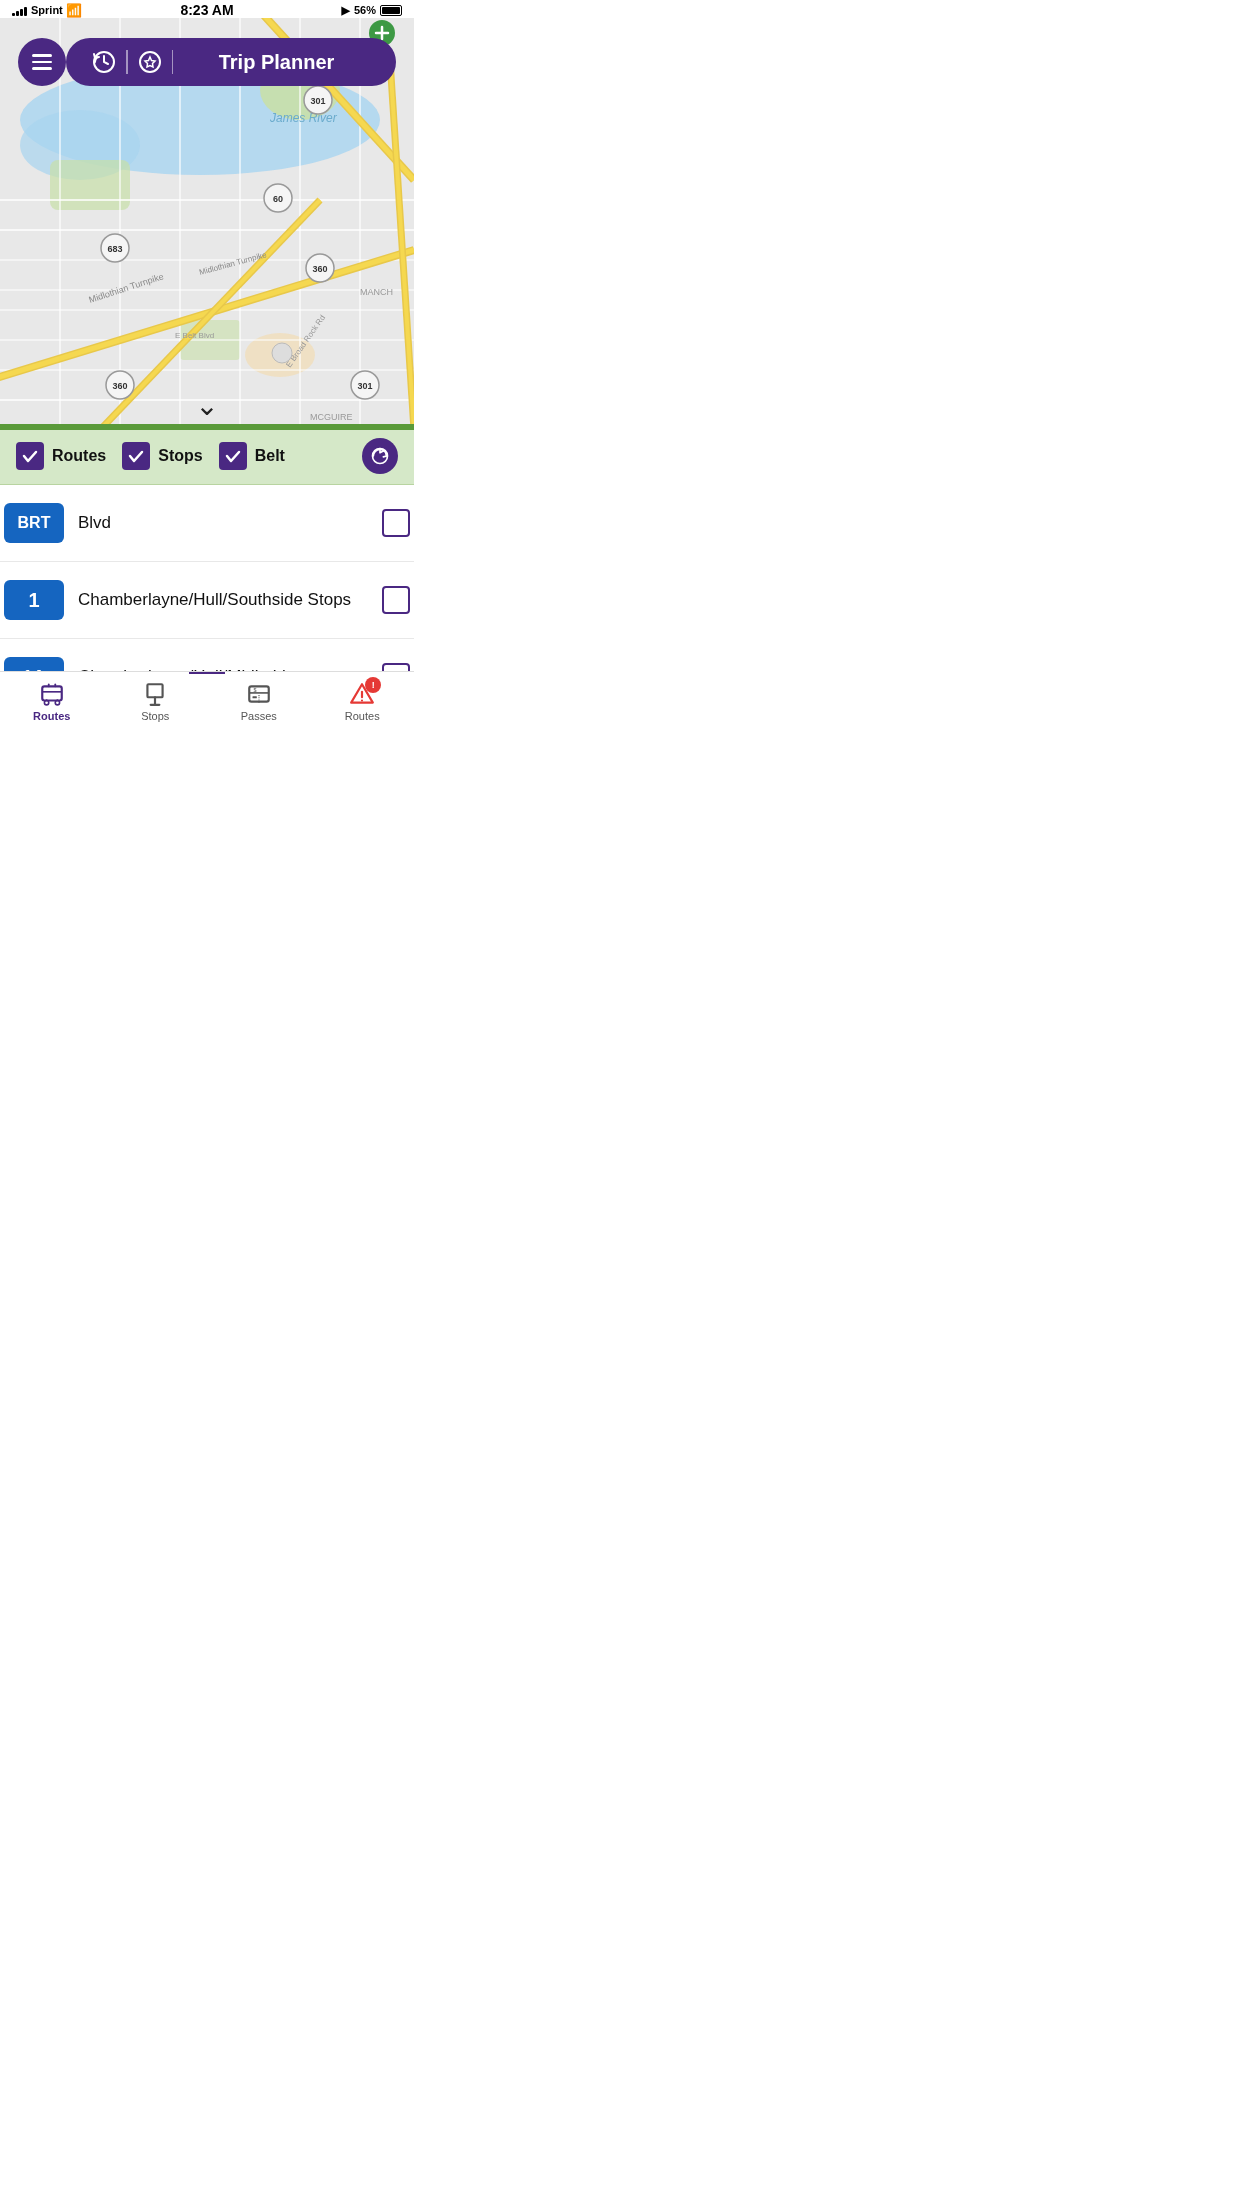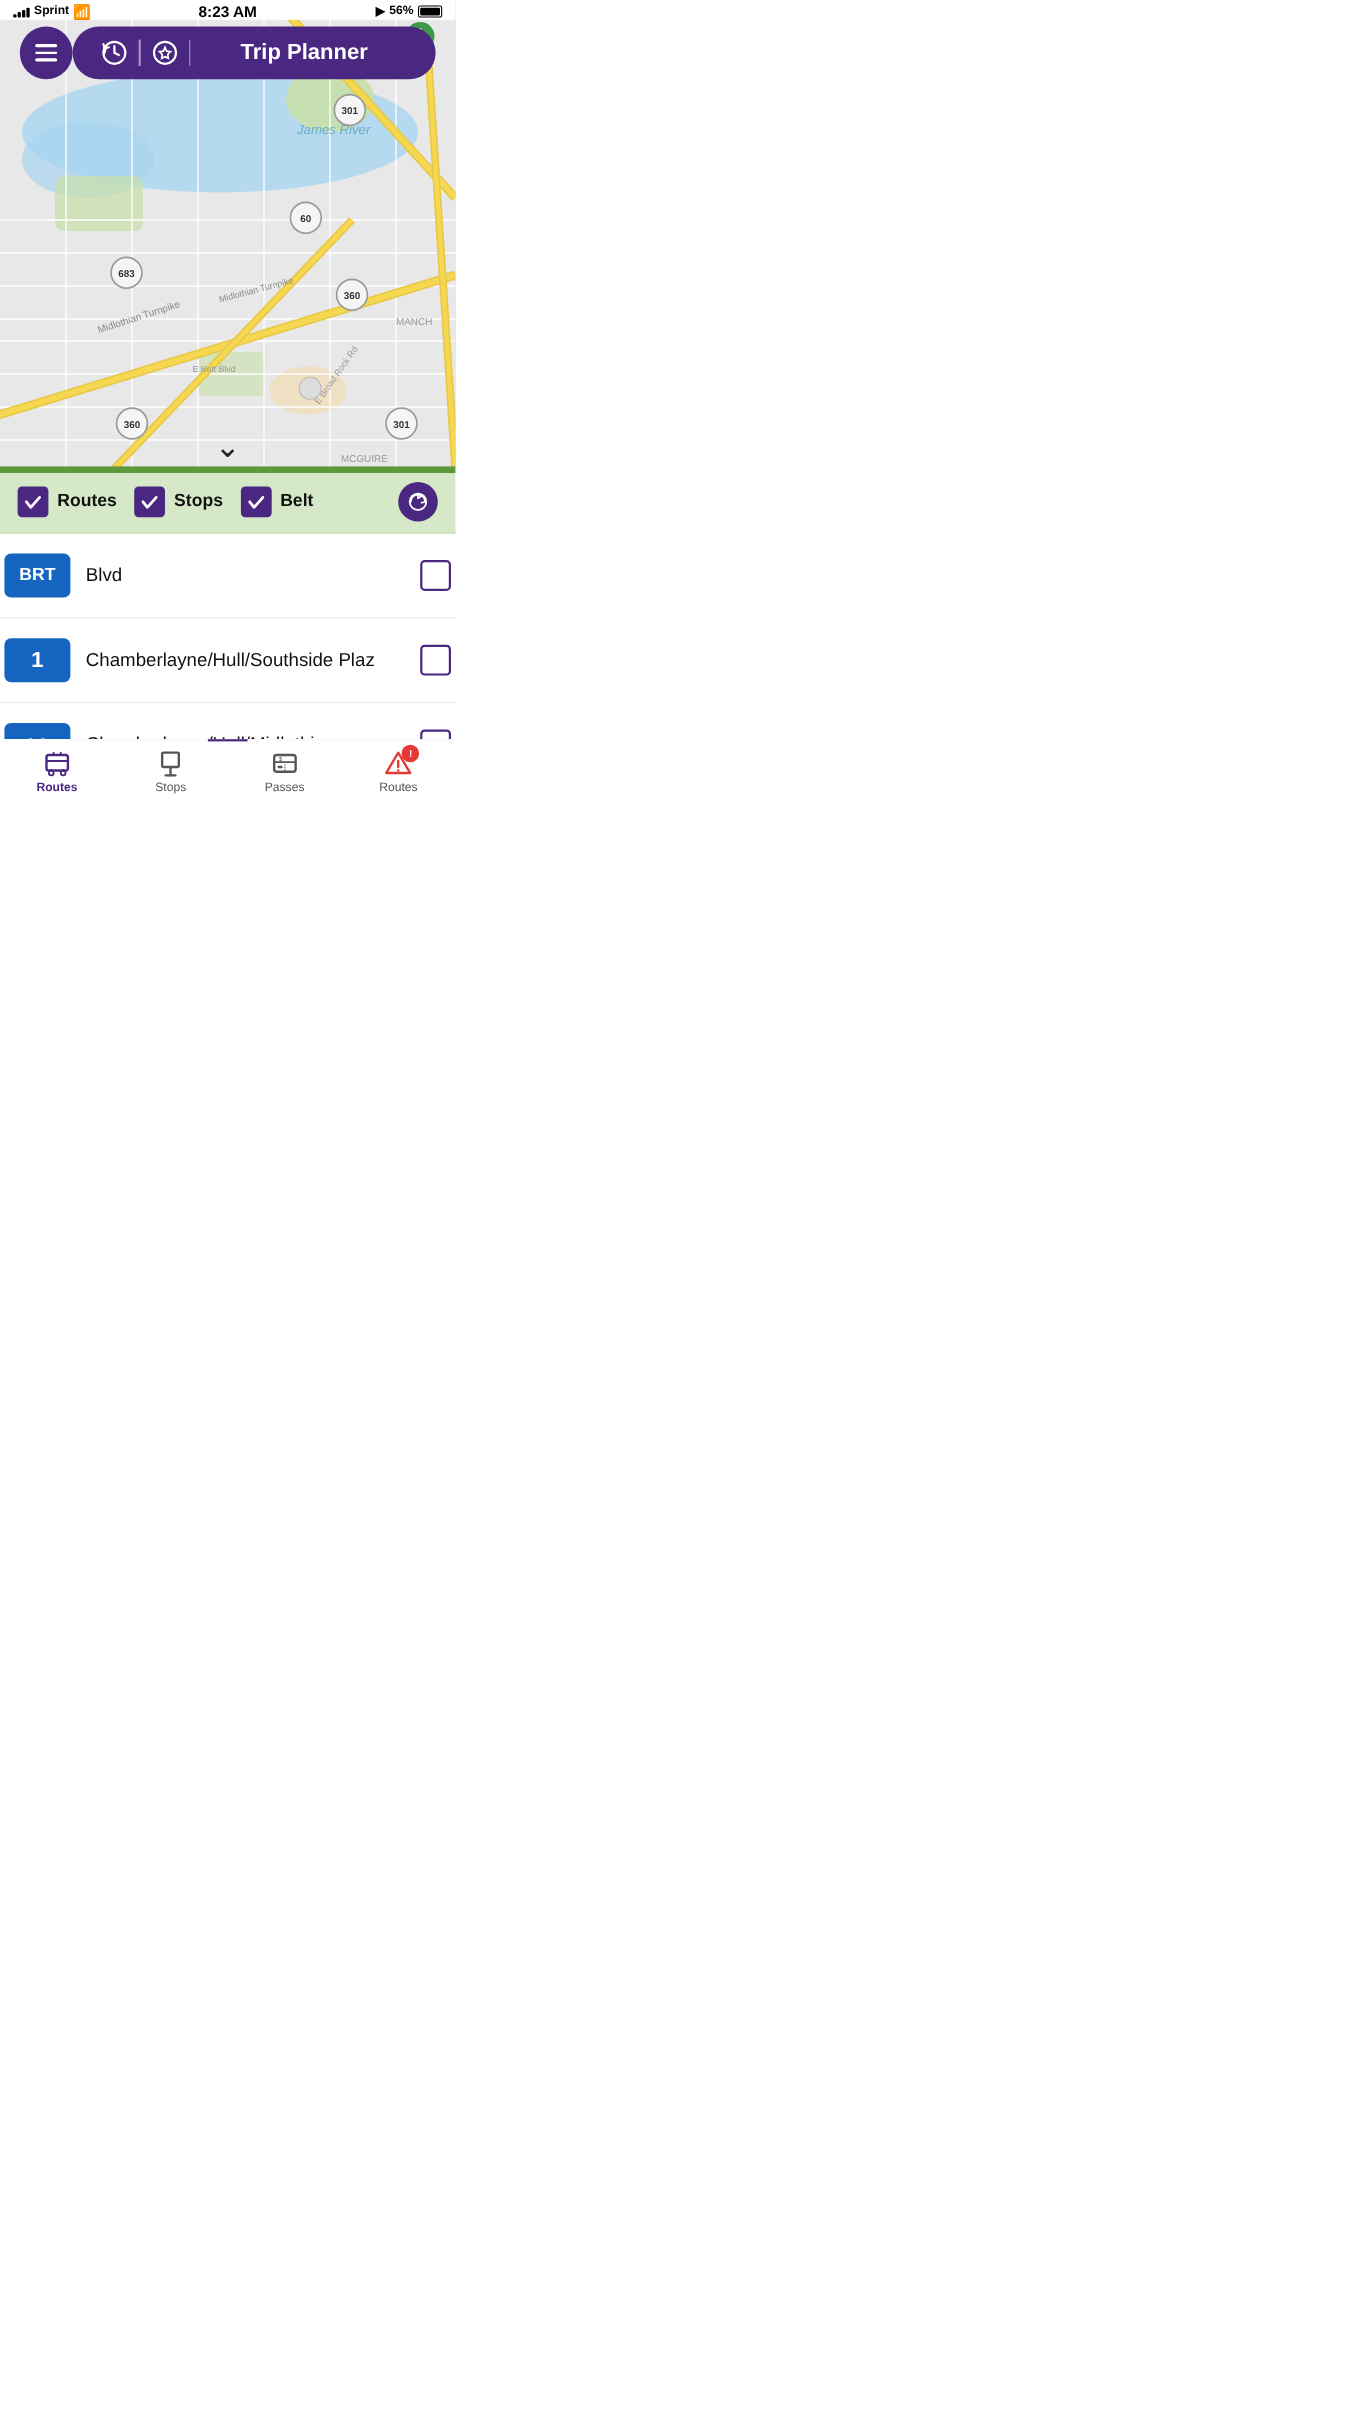--- a/index.html
+++ b/index.html
@@ -77,21 +77,21 @@
       border-radius: 1px;
     }
 
     
     .header-bar {
       display: flex;
       align-items: flex-end;
       padding: 6px 10px;
       gap: 0;
       position: absolute;
-      top: 18px;
+      top: 32px;
       left: 8px;
       right: 8px;
       z-index: 200;
     }
 
     .menu-btn {
       width: 48px;
       height: 48px;
       background: #4a2882;
       border-radius: 50%;
@@ -556,21 +556,21 @@
         <span>BRT</span>
       </div>
       <span class="route-name">Blvd</span>
       <div class="route-checkbox"></div>
     </div>
 
     <div class="route-item">
       <div class="route-badge" style="background-color: #1565c0; font-size: 20px;">
         <span>1</span>
       </div>
-      <span class="route-name">Chamberlayne/Hull/Southside Plaz</span>
+      <span class="route-name">Chamberlayne/Hull/Southside Stops</span>
       <div class="route-checkbox"></div>
     </div>
 
     <div class="route-item">
       <div class="route-badge" style="background-color: #1565c0; font-size: 18px;">
         <span>1A</span>
       </div>
       <span class="route-name">Chamberlayne/Hull/Midlothian</span>
       <div class="route-checkbox"></div>
     </div>

